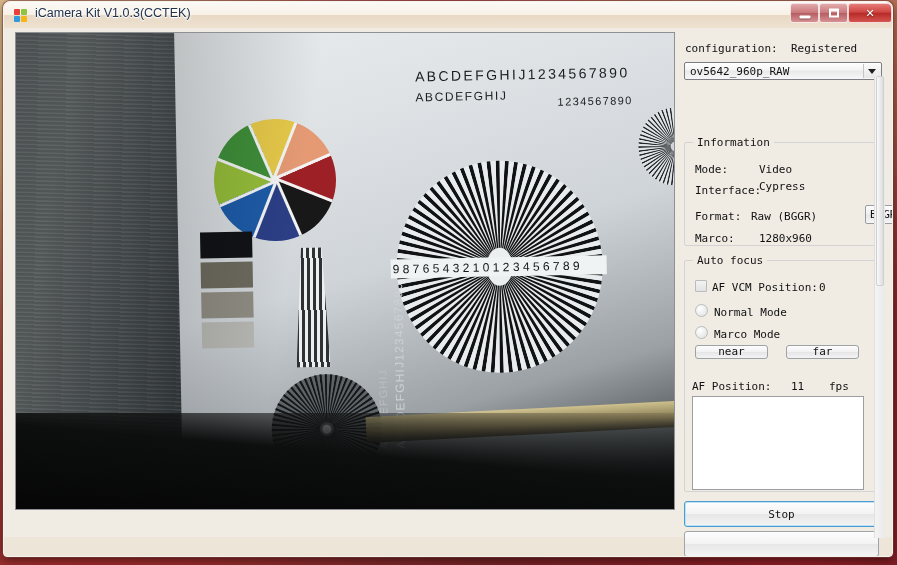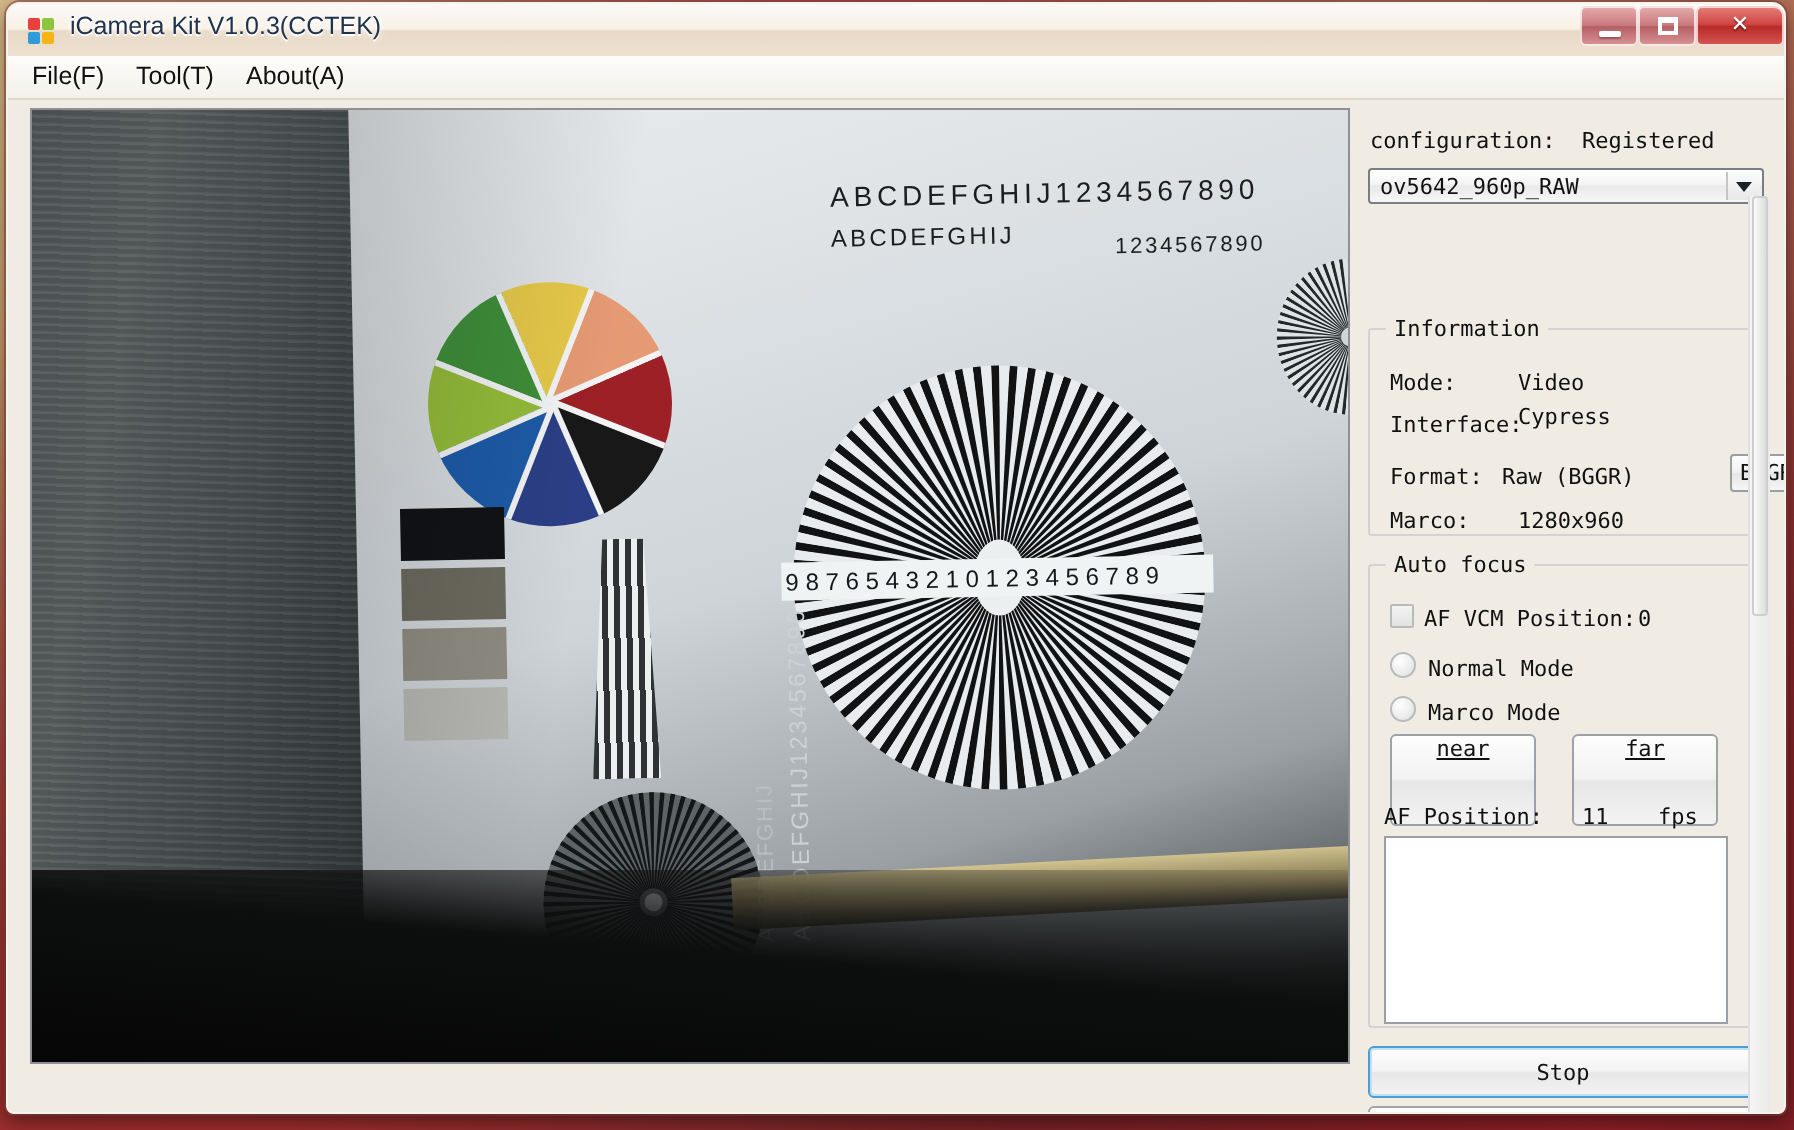--- a/index.html
+++ b/index.html
@@ -170,24 +170,24 @@
     margin-left:47px;
   }
   #fmt-combo .ctext{position:absolute;left:4px;top:2px;font-family:"DejaVu Sans Mono",monospace;font-size:11px;color:#111;}
   
   .cbox{position:absolute;width:12px;height:12px;border:1px solid #b9bcbe;border-radius:1px;
     background:linear-gradient(180deg,#f3f3f3,#e2e2e2);box-sizing:border-box;}
   
   .radio{position:absolute;width:13px;height:13px;border:1px solid #b8bbbd;border-radius:50%;
     background:radial-gradient(circle at 35% 32%,#ffffff 0%,#ececec 60%,#dcdcdc 100%);box-sizing:border-box;}
   
-  .sbtn{position:absolute;height:46px;border:1px solid #9ea2a6;border-radius:3px;box-sizing:border-box;
+  .sbtn{position:absolute;height:14px;border:1px solid #9ea2a6;border-radius:3px;box-sizing:border-box;
     background:linear-gradient(180deg,#fdfdfd 0%,#f2f2f2 48%,#e6e6e6 52%,#f3f3f3 100%);
     font-family:"DejaVu Sans Mono",monospace;font-size:11px;color:#111;
-    display:flex;align-items:flex-start;justify-content:center;cursor:default;text-decoration:underline;}
+    display:flex;align-items:flex-end;justify-content:center;cursor:default;}
   #btn-near{left:14px;top:313px;width:73px;}
   #btn-far{left:105px;top:313px;width:73px;}
   
   #logbox{position:absolute;left:11px;top:364px;width:172px;height:94px;
     border:1px solid #9b9fa3;background:#fff;box-sizing:border-box;}
   
   .mbtn{position:absolute;left:3px;width:195px;height:26px;border-radius:3px;box-sizing:border-box;
     font-family:"DejaVu Sans Mono",monospace;font-size:11px;color:#111;
     display:flex;align-items:center;justify-content:center;cursor:default;
     background:linear-gradient(180deg,#fdfdfd 0%,#f3f3f3 48%,#e7e7e7 52%,#f4f4f4 100%);
@@ -231,25 +231,20 @@
       <span class="wglyph"></span>
     </div>
     <div class="wbtn" id="btn-max">
       <span class="wglyph"></span>
     </div>
     <div class="wbtn" id="btn-close">
       <span class="wglyph">✕</span>
     </div>
   </div>
 
-  <div id="menubar">
-    <span class="menu-item" style="left:6px">File(F)</span>
-    <span class="menu-item" style="left:58px">Tool(T)</span>
-    <span class="menu-item" style="left:113px">About(A)</span>
-  </div>
 
   <div id="client">
 
     <div id="preview-frame">
       <div id="preview">
         <div class="wall"></div>
         <div class="topdark"></div>
 
         <div id="chart">
 

